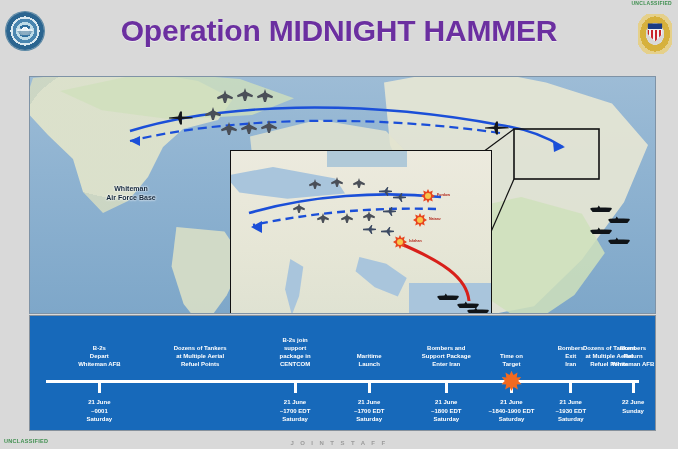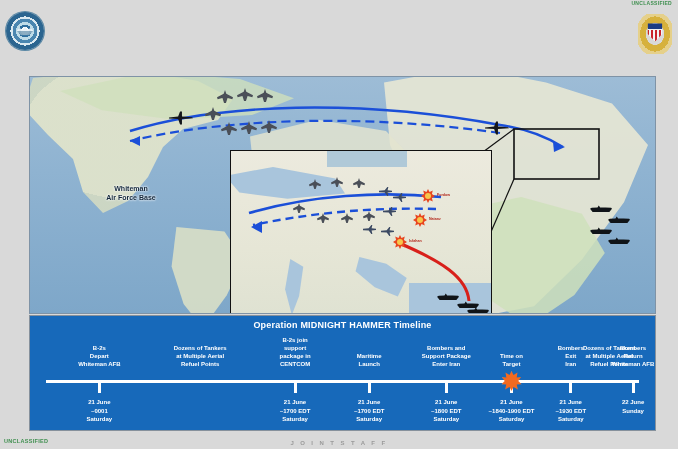--- a/index.html
+++ b/index.html
@@ -188,20 +188,21 @@
 <div class="slide">
 
   <div class="class-top-right">UNCLASSIFIED</div>
 
   <div class="seal seal-dod">
     <div class="eagle"></div>
   </div>
   <div class="seal seal-jcs">
     <div class="shield"></div>
   </div>
+  <div class="title">Operation MIDNIGHT HAMMER</div>
 
   <div class="map">
     <div class="landmass land-na"></div>
     <div class="landmass land-green"></div>
     <div class="landmass land-sa"></div>
     <div class="landmass land-eu-af"></div>
     <div class="landmass land-af-green"></div>
     <div class="landmass land-me"></div>
 
     <svg class="route" style="left:0;top:0;width:625px;height:236px">
@@ -272,21 +273,20 @@
       <div class="burst" style="left:162px;top:84px"></div>
       <div class="tgt-label" style="left:178px;top:88px">Isfahan</div>
 
       <div class="ship" style="left:206px;top:142px"></div>
       <div class="ship" style="left:226px;top:150px"></div>
       <div class="ship" style="left:236px;top:156px"></div>
     </div>
   </div>
 
   <div class="tl">
-    <div class="tl-title">Operation MIDNIGHT HAMMER Timeline</div>
     <div class="tl-axis"></div>
     <div id="tl-events">
         <div class="ev-top" style="left: 69.37px; top: 28px;">B-2s<br>Depart<br>Whiteman AFB</div>
         <div class="tick" style="left: 67.87px;"></div>
         <div class="ev-bot" style="left: 69.37px;">21 June<br>~0001<br>Saturday</div>
         <div class="ev-top" style="left: 170.18px; top: 28px;">Dozens of Tankers<br>at Multiple Aerial<br>Refuel Points</div>
         <div class="ev-top" style="left: 265.06px; top: 20px;">B-2s join<br>support<br>package in<br>CENTCOM</div>
         <div class="tick" style="left: 263.56px;"></div>
         <div class="ev-bot" style="left: 265.06px;">21 June<br>~1700 EDT<br>Saturday</div>
         <div class="ev-top" style="left: 339.185px; top: 36px;">Maritime<br>Launch</div>

